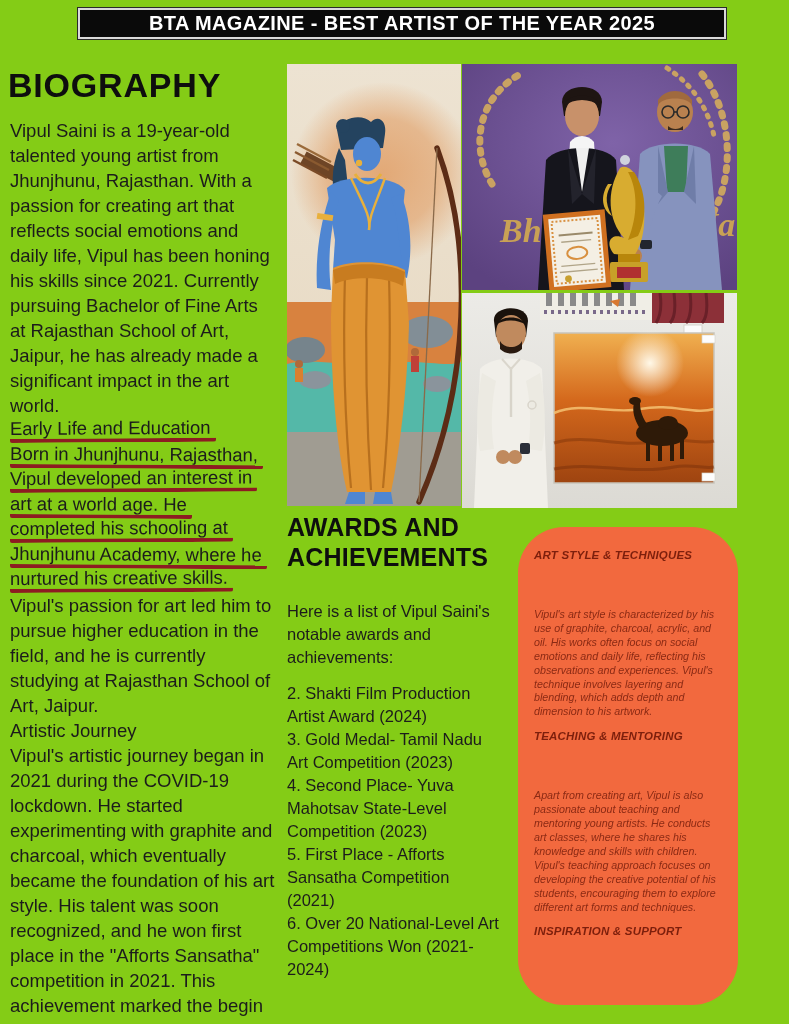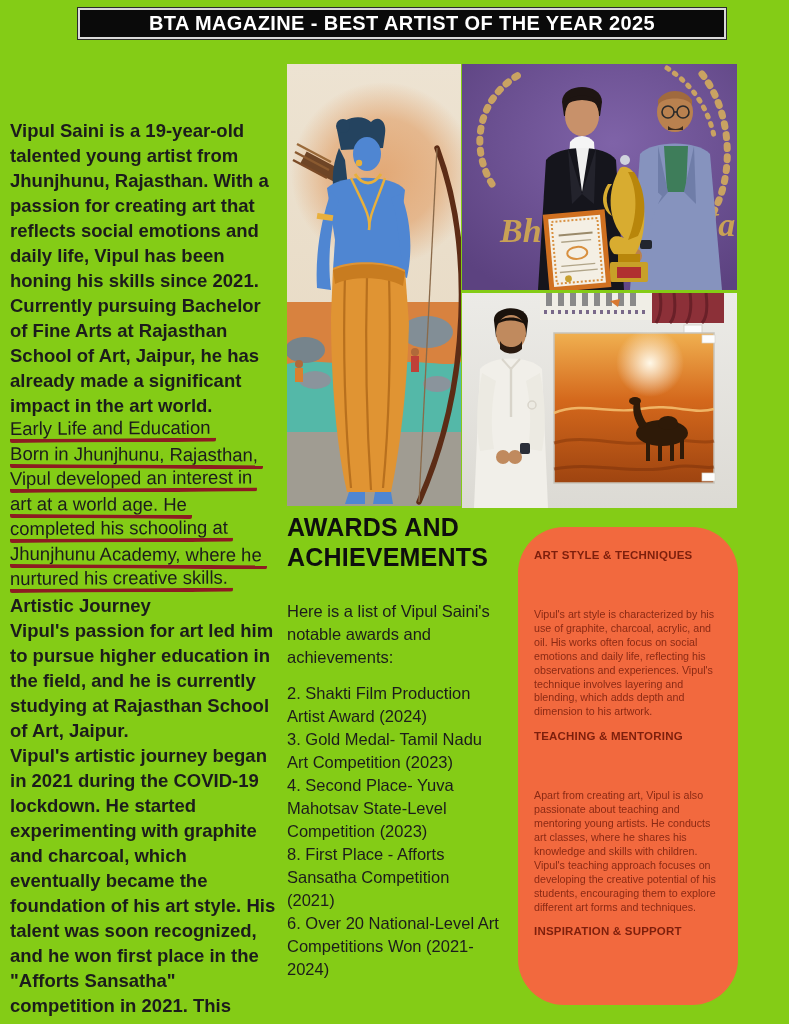--- a/index.html
+++ b/index.html
@@ -21,73 +21,75 @@
 
   
   .bio-title {
     position:absolute; left:8px; top:66px; font-size:34px; font-weight:800;
     letter-spacing:0.8px; color:#0e0e0e;
   }
   .bio-col {
     position:absolute; left:10px; top:118px; width:266px;
     font-size:18.5px; line-height:25px; font-weight:500;
   }
-  .bio-col p { margin:0;font-weight:bold; }
+  .bio-col p { margin:0; }
   .u-line {
     display:table; white-space:nowrap; line-height:21px; height:25px;
     border-bottom:4px solid #8d1c22; padding-right:5px; border-radius:2px;
   }
   .u-line:nth-child(odd){ transform:rotate(-0.35deg); transform-origin:left bottom; }
   .u-line:nth-child(even){ transform:rotate(0.3deg); transform-origin:left bottom; }
 
   
   .awards-col { position:absolute; left:287px; top:513px; width:212px; }
   .awards-heading { font-size:25px; font-weight:800; line-height:1.18; letter-spacing:0.2px; color:#0e0e0e; }
   .awards-intro { margin-top:28px; font-size:16.5px; line-height:23px; font-weight:500; }
   .awards-list  { margin-top:13px; font-size:16.5px; line-height:23px; font-weight:500; }
 
   
   .orange-panel {
     position:absolute; left:518px; top:527px; width:220px; min-height:478px;
     background:#f2693e; border-radius:46px; padding:22px 15px 18px 16px;
     color:#8b2a14;
+    font-style:italic;
   }
   .panel-heading { font-size:11.5px; font-weight:700; color:#7d1f0c; letter-spacing:0.2px; margin:11px 0 5px; }
   .panel-heading:first-child { margin-top:0; }
   .panel-body { font-size:10.7px; line-height:13.9px; font-weight:500;margin-top:47px; }
 
   
   .photo { position:absolute; display:block; }
   #rama-art   { left:287px; top:64px;  width:174px; height:442px; }
   #award-pic  { left:462px; top:64px;  width:275px; height:226px; }
   #gallery-pic{ left:462px; top:293px; width:275px; height:215px; }
 </style>
 </head>
 <body>
 
 <div id="page">
 
   <div class="header-bar">
     <span>BTA MAGAZINE - BEST ARTIST OF THE YEAR 2025</span>
   </div>
 
+  <h1 class="bio-title">BIOGRAPHY</h1>
 
   <div class="bio-col">
     <p>Vipul Saini is a 19-year-old talented young artist from Jhunjhunu, Rajasthan. With a passion for creating art that reflects social emotions and daily life, Vipul has been honing his skills since 2021. Currently pursuing Bachelor of Fine Arts at Rajasthan School of Art, Jaipur, he has already made a significant impact in the art world.</p>
     <div>
       <div class="u-line">Early Life and Education</div>
       <div class="u-line">Born in Jhunjhunu, Rajasthan,</div>
       <div class="u-line">Vipul developed an interest in</div>
       <div class="u-line">art at a world age. He</div>
       <div class="u-line">completed his schooling at</div>
       <div class="u-line">Jhunjhunu Academy, where he</div>
       <div class="u-line">nurtured his creative skills.</div>
     </div>
+    <p>Vipul's passion for art led him to pursue higher education in the field, and he is currently studying at Rajasthan School of Art, Jaipur.</p>
     <p>Artistic Journey</p>
-    <p>Vipul's passion for art led him to pursue higher education in the field, and he is currently studying at Rajasthan School of Art, Jaipur.</p>
     <p>Vipul's artistic journey began in 2021 during the COVID-19 lockdown. He started experimenting with graphite and charcoal, which eventually became the foundation of his art style. His talent was soon recognized, and he won first place in the "Afforts Sansatha" competition in 2021. This achievement marked the begin</p>
   </div>
 
   <svg id="rama-art" class="photo" viewBox="0 0 174 442" xmlns="http://www.w3.org/2000/svg">
     <defs>
       <radialGradient id="halo" cx="50%" cy="50%" r="50%">
         <stop offset="0%" stop-color="#e2a672" stop-opacity="0.95"></stop>
         <stop offset="60%" stop-color="#e2a672" stop-opacity="0.7"></stop>
         <stop offset="100%" stop-color="#e2a672" stop-opacity="0"></stop>
       </radialGradient>
@@ -295,21 +297,21 @@
     </g>
   </svg>
 
   <div class="awards-col">
     <h2 class="awards-heading">AWARDS AND ACHIEVEMENTS</h2>
     <p class="awards-intro">Here is a list of Vipul Saini's notable awards and achievements:</p>
     <div class="awards-list">
       <div>2. Shakti Film Production Artist Award (2024)</div>
       <div>3. Gold Medal- Tamil Nadu Art Competition (2023)</div>
       <div>4. Second Place- Yuva Mahotsav State-Level Competition (2023)</div>
-      <div>8. First Place - Afforts Sansatha Competition (2021)</div>
+      <div>5. First Place - Afforts Sansatha Competition (2021)</div>
       <div>6. Over 20 National-Level Art Competitions Won (2021-2024)</div>
     </div>
 
   </div>
 
   <div class="orange-panel">
     <div class="panel-heading">ART STYLE &amp; TECHNIQUES</div>
     <div class="panel-body">Vipul's art style is characterized by his use of graphite, charcoal, acrylic, and oil. His works often focus on social emotions and daily life, reflecting his observations and experiences. Vipul's technique involves layering and blending, which adds depth and dimension to his artwork.</div>
     <div class="panel-heading">TEACHING &amp; MENTORING</div>
     <div class="panel-body">Apart from creating art, Vipul is also passionate about teaching and mentoring young artists. He conducts art classes, where he shares his knowledge and skills with children. Vipul's teaching approach focuses on developing the creative potential of his students, encouraging them to explore different art forms and techniques.</div>

